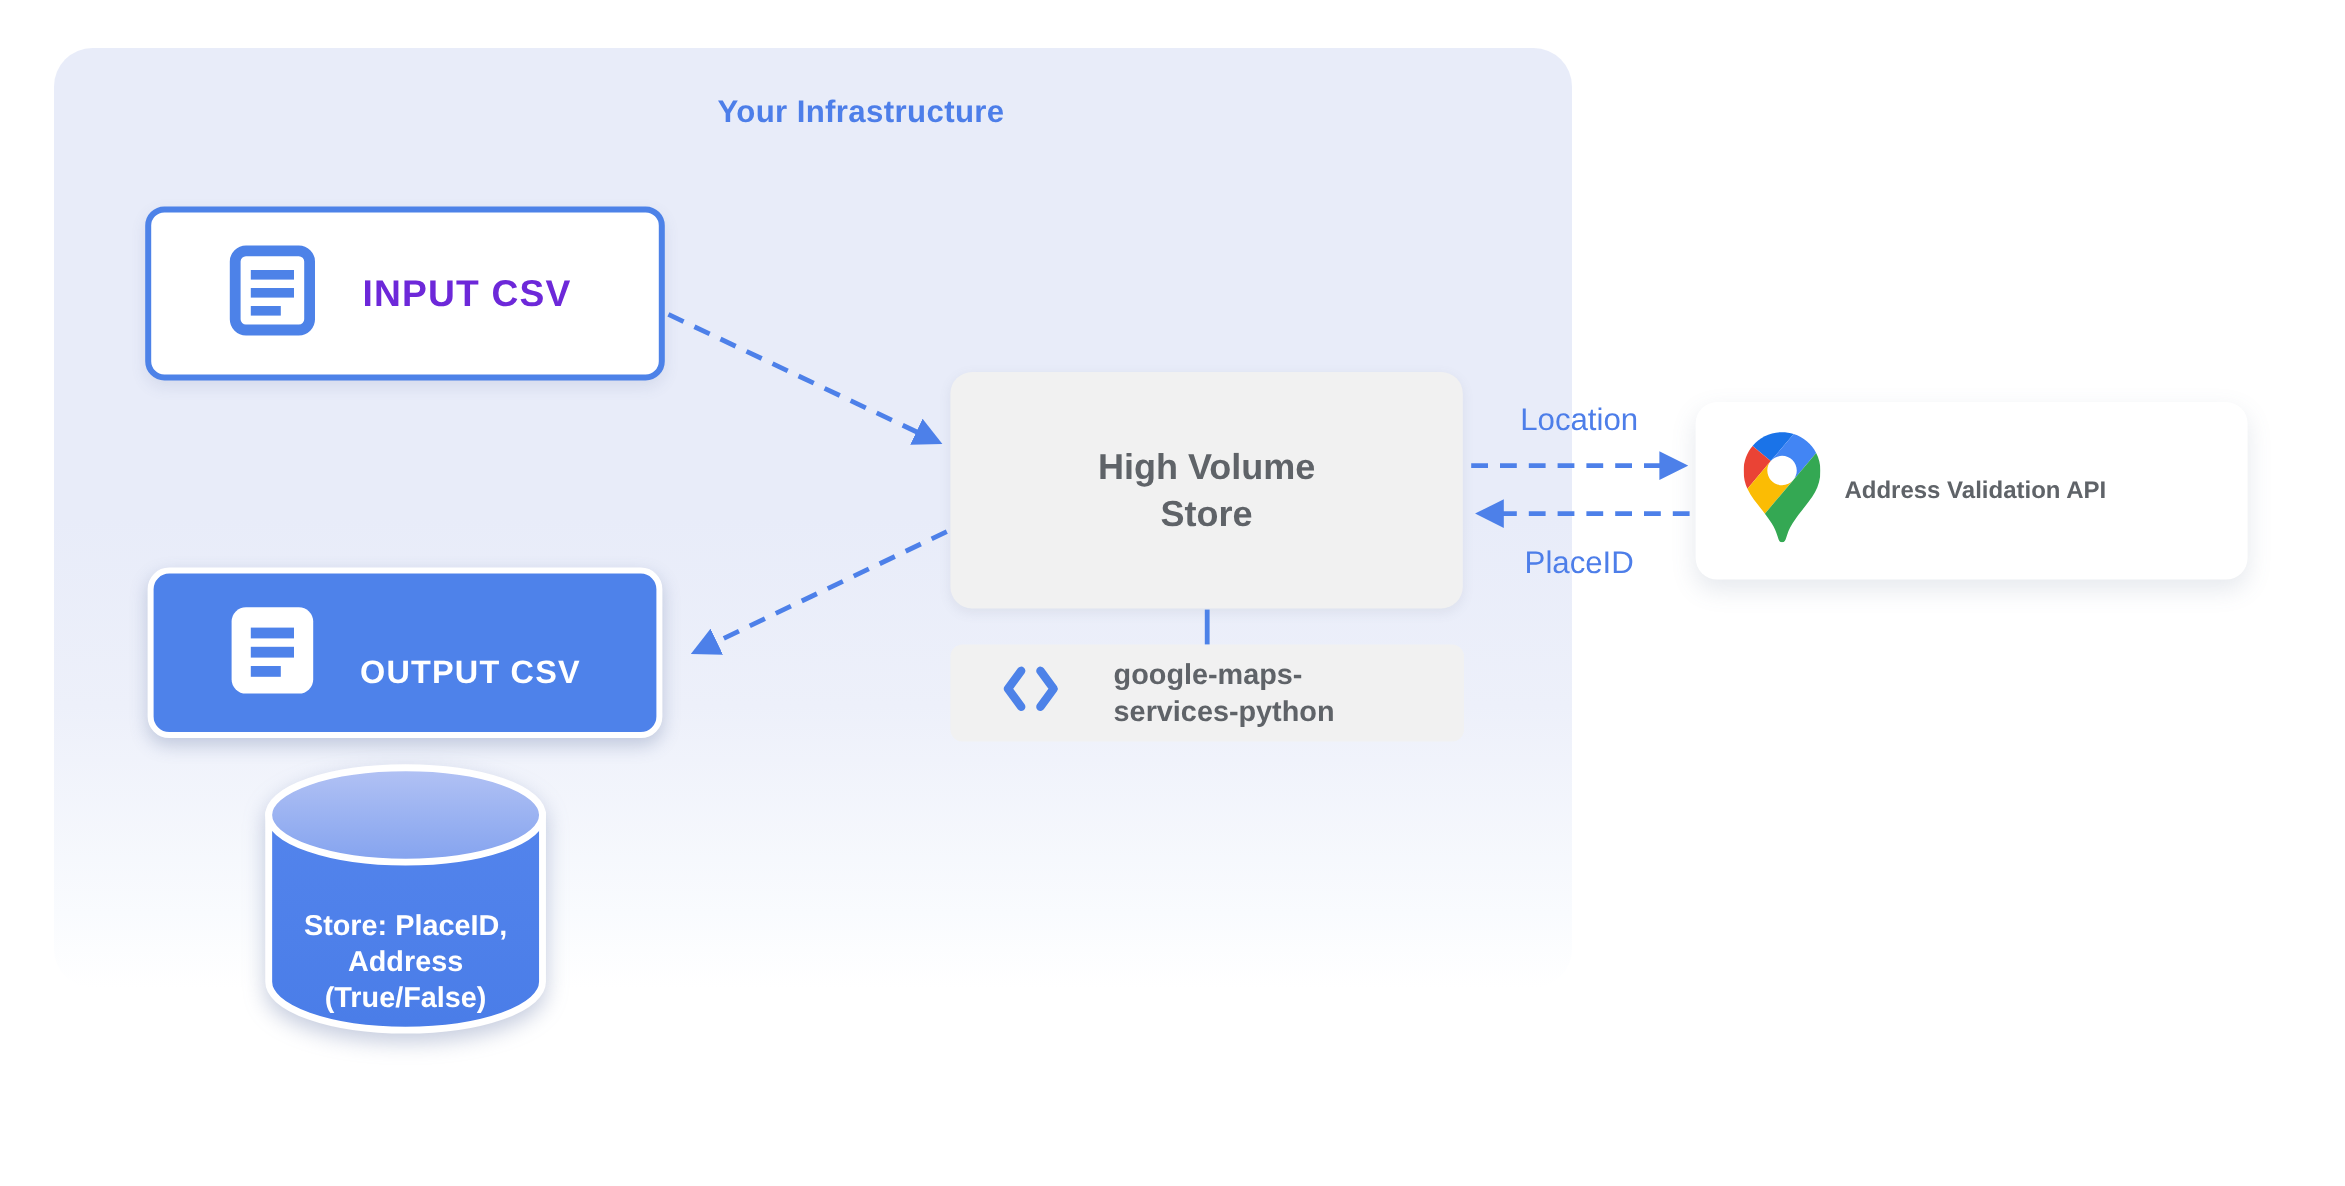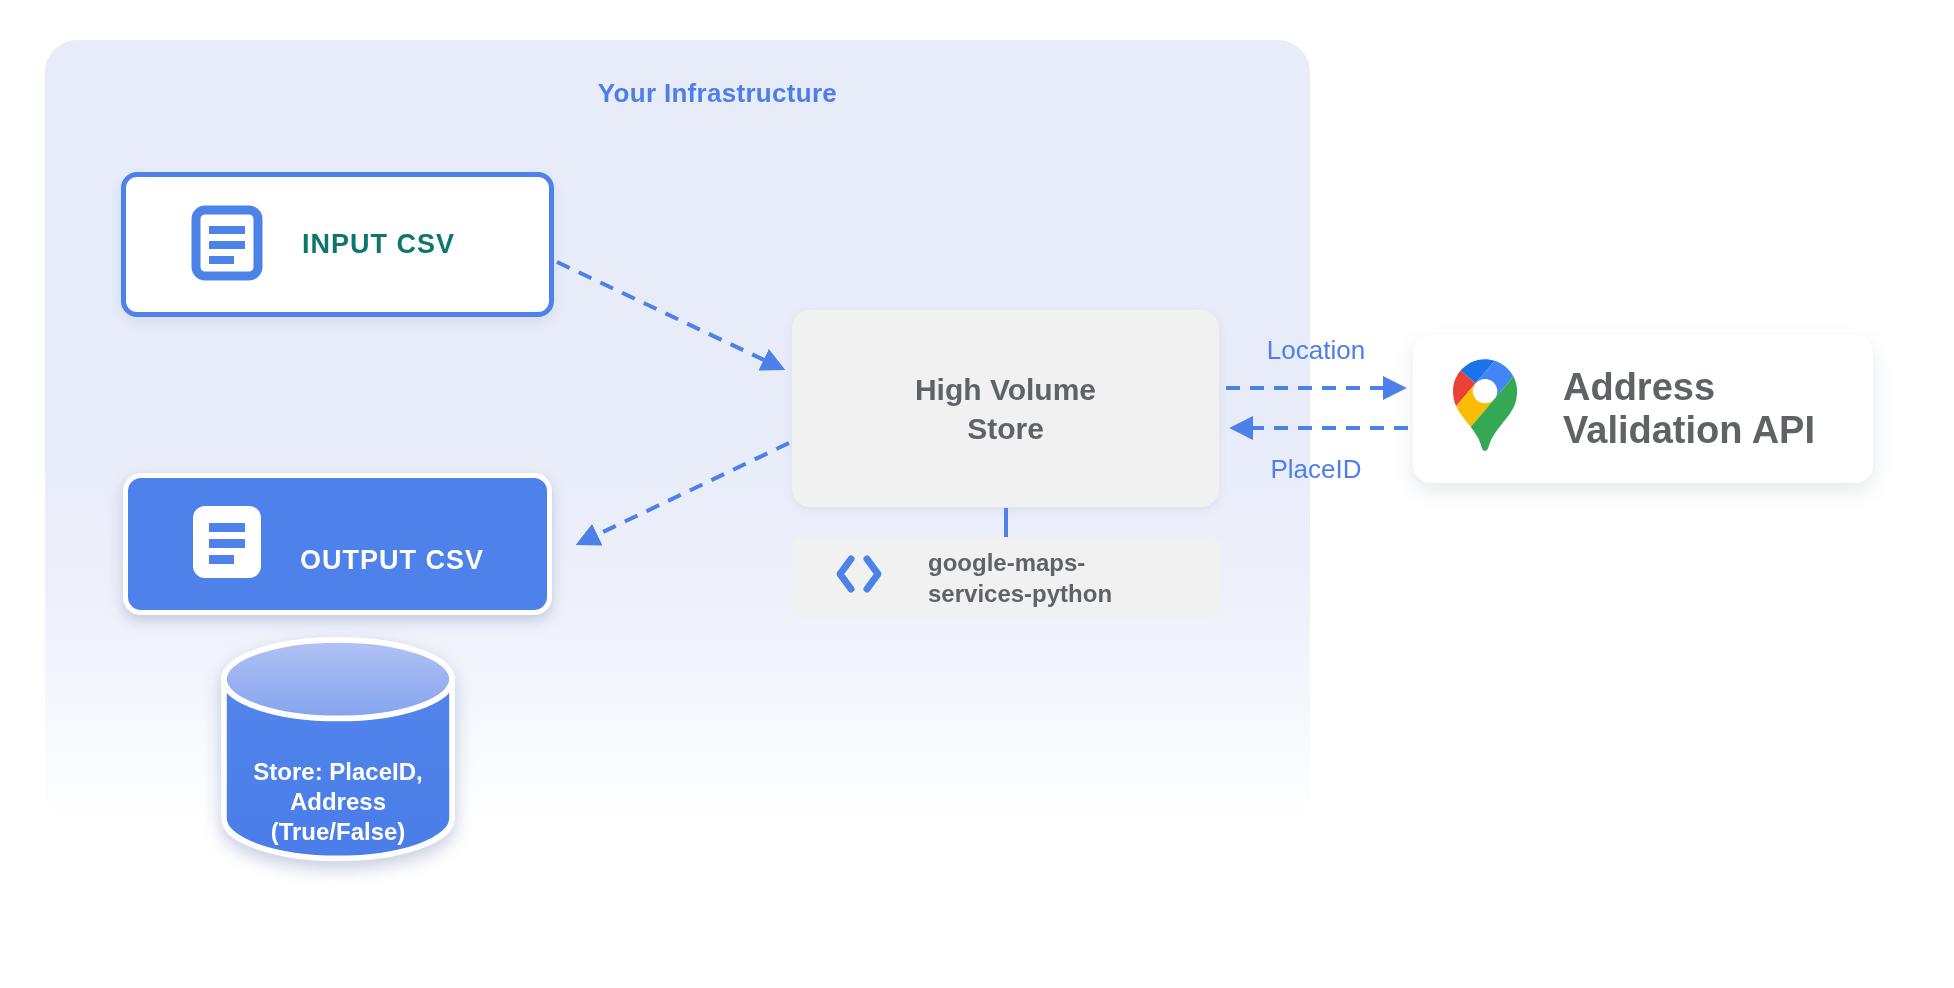--- a/index.html
+++ b/index.html
@@ -23,21 +23,21 @@
 
   
   .node{position:absolute;box-sizing:border-box;display:flex;align-items:center;z-index:2;}
 
   .input-csv{
     left:121px;top:172px;width:433px;height:145px;
     background:#ffffff;border:5px solid #4d82e8;border-radius:16px;
     padding-left:64px;gap:38px;
     box-shadow:0 5px 12px rgba(80,100,150,.12);
   }
-  .input-csv .label{color:#0f766e;font-size:27px;font-weight:bold;letter-spacing:1px;}
+  .input-csv .label{color:#6d28d9;font-size:31px;font-weight:bold;letter-spacing:1px;}
 
   .output-csv{
     left:123px;top:473px;width:429px;height:142px;
     background:#4e82ea;border:5px solid #ffffff;border-radius:18px;
     padding-left:64px;gap:38px;
     box-shadow:0 6px 14px rgba(80,100,150,.28);
   }
   .output-csv .label{color:#ffffff;font-size:27px;font-weight:bold;letter-spacing:1px;margin-top:32px;}
 
   .script-box{
@@ -51,22 +51,22 @@
   .lib-box{
     left:792px;top:537px;width:428px;height:81px;
     background:#f1f1f1;border-radius:10px;
     padding-left:43px;gap:45px;
     color:#5f6368;font-size:24px;font-weight:bold;line-height:31px;
   }
 
   .api-box{
     left:1413px;top:335px;width:460px;height:148px;
     background:#ffffff;border-radius:18px;
-    padding-left:40px;gap:46px;
-    color:#5f6368;font-size:38px;font-weight:bold;
+    padding-left:40px;gap:20px;
+    color:#5f6368;font-size:20px;font-weight:bold;
     box-shadow:0 8px 20px rgba(90,105,140,.15);
   }
 
   .line-span{display:block;}
 
   
   .edge-label{
     position:absolute;z-index:2;color:#4d7ee9;font-size:26px;
     transform:translate(-50%,-50%);white-space:nowrap;
   }

